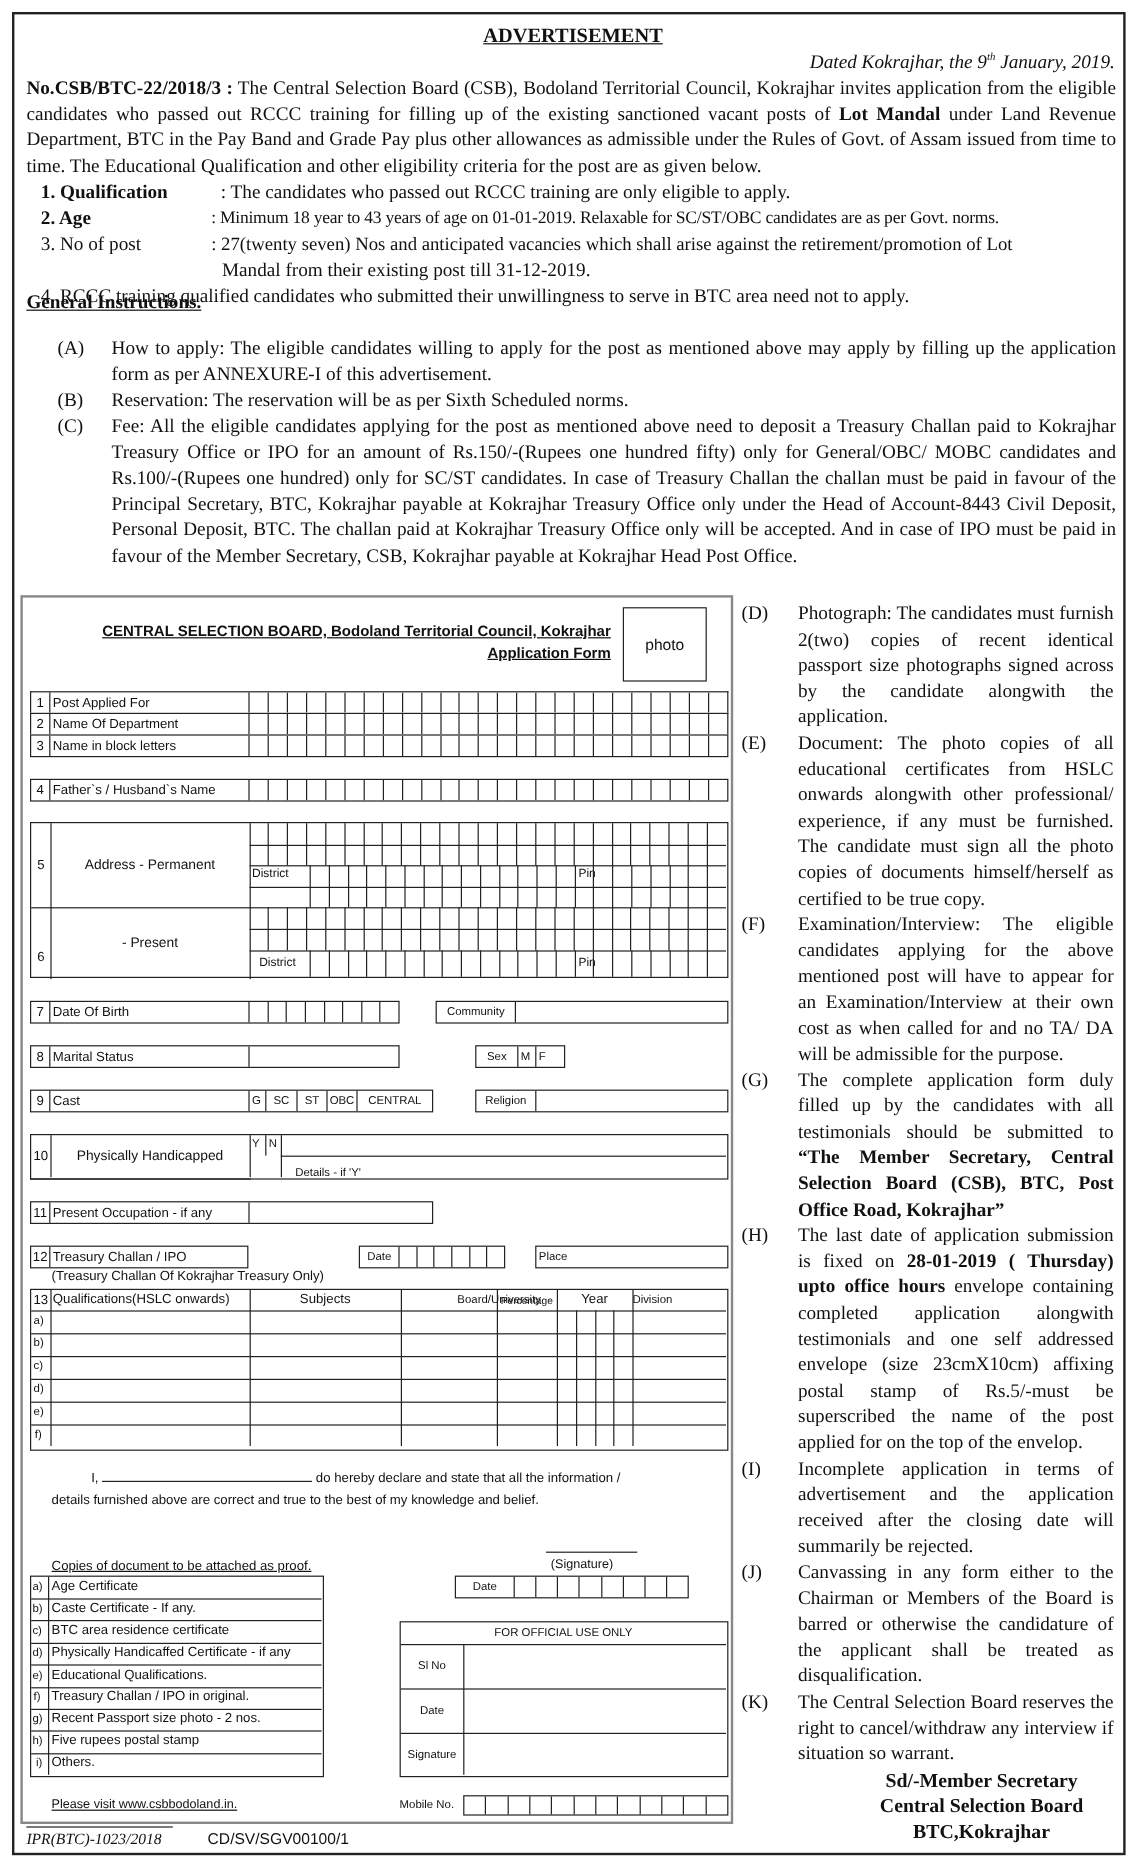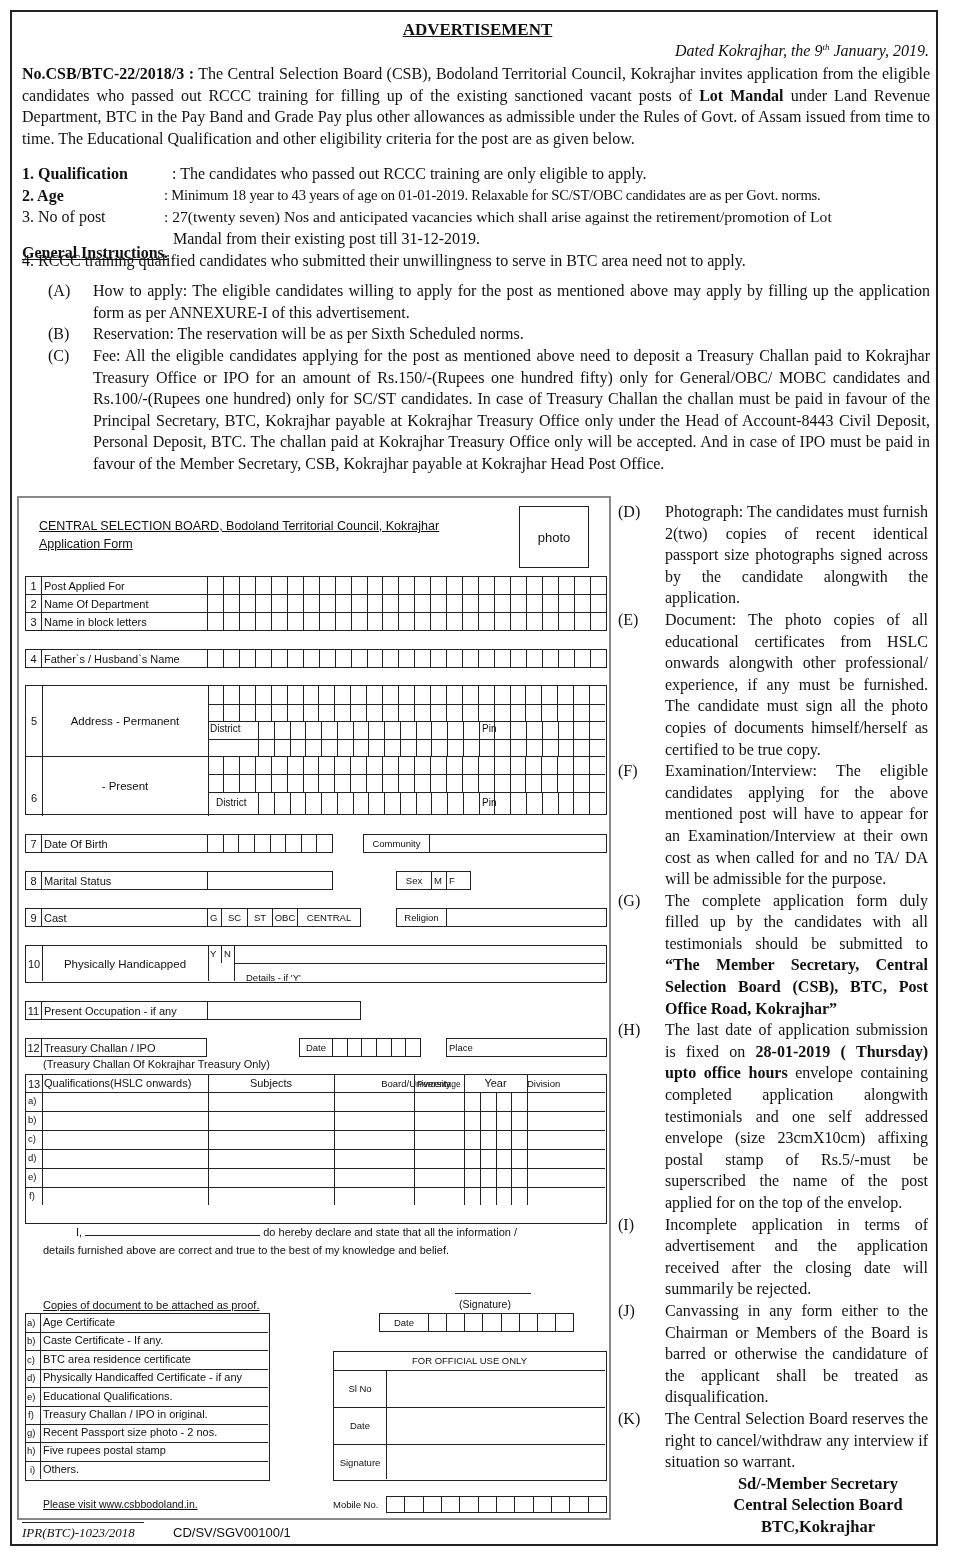--- a/index.html
+++ b/index.html
@@ -5,32 +5,32 @@
   * { box-sizing: border-box; margin: 0; padding: 0; }
   html, body { width: 955px; height: 1559px; background: #fff; overflow: hidden; }
   body { position: relative; font-family: "Liberation Serif", serif; color: #111; }
   .frame { position: absolute; left: 10px; top: 10px; width: 928px; height: 1536px; border: 2px solid #222; border-bottom: 2px solid #222; }
 
   .title { position: absolute; left: 0; width: 955px; top: 20px; text-align: center; font-weight: bold; font-size: 17px; text-decoration: underline; }
   .dated { position: absolute; right: 26px; top: 42px; font-style: italic; font-size: 16px; }
   .dated sup { font-size: 9px; }
   .para { position: absolute; left: 22px; width: 908px; font-size: 16px; line-height: 21.6px; text-align: justify; }
   .para b { font-weight: bold; }
-  .crit { position: absolute; left: 22px; font-size: 16px; line-height: 21.5px; margin-top: 13px; }
+  .crit { position: absolute; left: 34px; font-size: 16px; line-height: 21.5px; }
   .crit .lbl { position: absolute; left: 0; width: 150px; }
   .crit .val { position: absolute; left: 142px; width: 770px; text-align: justify; }
   .gi-head { position: absolute; left: 22px; top: 244px; font-weight: bold; font-size: 16px; text-decoration: underline; }
   .gi { position: absolute; left: 48px; width: 882px; font-size: 16px; line-height: 21.6px; text-align: justify; }
   .gi .k { position: absolute; left: 0; }
   .gi .t { margin-left: 45px; display: block; }
 
   
   .form { position: absolute; left: 17px; top: 496px; width: 594px; height: 1024px; border: 2px solid #888; font-family: "Liberation Sans", sans-serif; font-size: 11px; }
   .abs { position: absolute; }
-  .f-title { position: absolute; left: 20px; width: 470px; top: 19px; text-align: left; font-weight: normal; font-size: 12.5px; line-height: 18px; }
+  .f-title { position: absolute; left: 20px; width: 470px; top: 19px; text-align: right; font-weight: bold; font-size: 12.5px; line-height: 18px; }
   .f-title span { text-decoration: underline; display: block; }
   .photo { position: absolute; left: 500px; top: 8px; width: 70px; height: 62px; border: 1.5px solid #222; display: flex; align-items: center; justify-content: center; font-size: 13px; }
   .box { position: absolute; border: 1.5px solid #222; }
   .row { position: absolute; display: flex; border: 1.5px solid #222; border-bottom: none; background: #fff; }
   .row:last-child { border-bottom: 1.5px solid #222; }
   .cell { border-right: 1.5px solid #222; height: 100%; display: flex; align-items: center; padding-left: 2px; white-space: nowrap; overflow: hidden; }
   .cell:last-child { border-right: none; }
   .num { width: 16px; justify-content: center; padding-left: 0; }
   .grid { display: flex; height: 100%; }
   .grid .g { flex: 1; border-right: 1.5px solid #222; }
@@ -433,21 +433,21 @@
           <div class="g"></div>
           <div class="g"></div>
         </div>
       </div>
   </div>
   <div class="row" style="left:427px; top:540px; width:161px; height:19px; border-bottom:1.5px solid #222;">
     <div class="cell small" style="flex:1;">Place</div>
   </div>
   <div class="abs" style="left:24px; top:560px; font-size:11px;">(Treasury Challan Of Kokrajhar Treasury Only)</div>
 
-  <div class="box" style="left:6px; top:576px; width:582px; height:150px;">
+  <div class="box" style="left:6px; top:576px; width:582px; height:135px;">
     <div class="abs" style="left:0; top:0; width:16px; height:17px; display:flex; align-items:center; justify-content:center;">13</div>
     <div class="abs" style="left:18px; top:2px;">Qualifications(HSLC onwards)</div>
     <div class="abs" style="left:182px; top:2px; width:126px; text-align:center;">Subjects</div>
     <div class="abs small" style="left:308px; top:3px; width:80px; text-align:center;margin-left:42px;">Board/University</div>
     <div class="abs" style="left:388px; top:4px; width:50px; text-align:center; font-size:8.5px;">Percentage</div>
     <div class="abs" style="left:438px; top:2px; width:63px; text-align:center;">Year</div>
     <div class="abs small" style="left:501px; top:3px; width:78px; text-align:left;">Division</div>
     <div class="hline" style="left:0; top:17px; width:579px;"></div>
     <div class="hline" style="left:0; top:36px; width:579px;"></div>
     <div class="hline" style="left:0; top:55px; width:579px;"></div>

